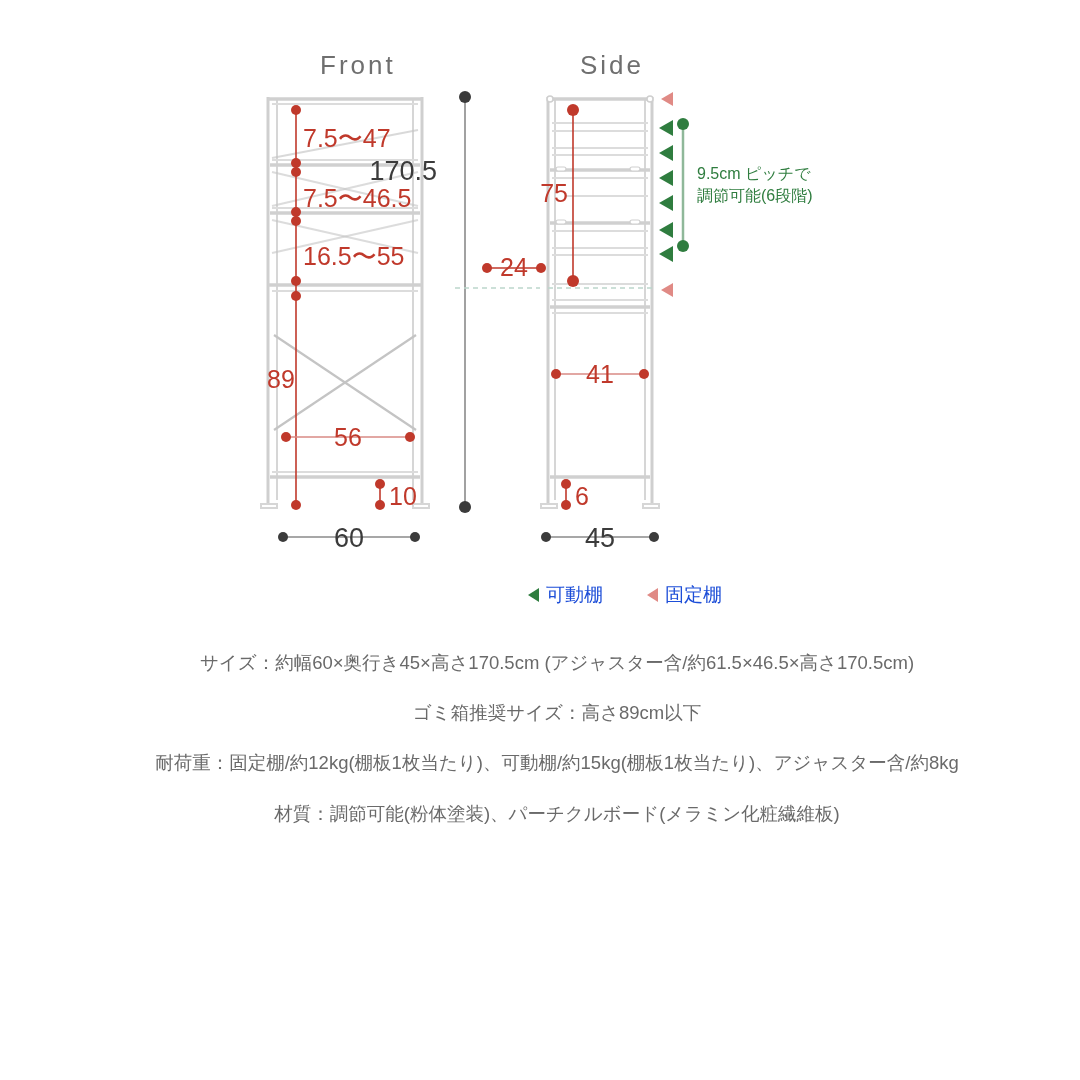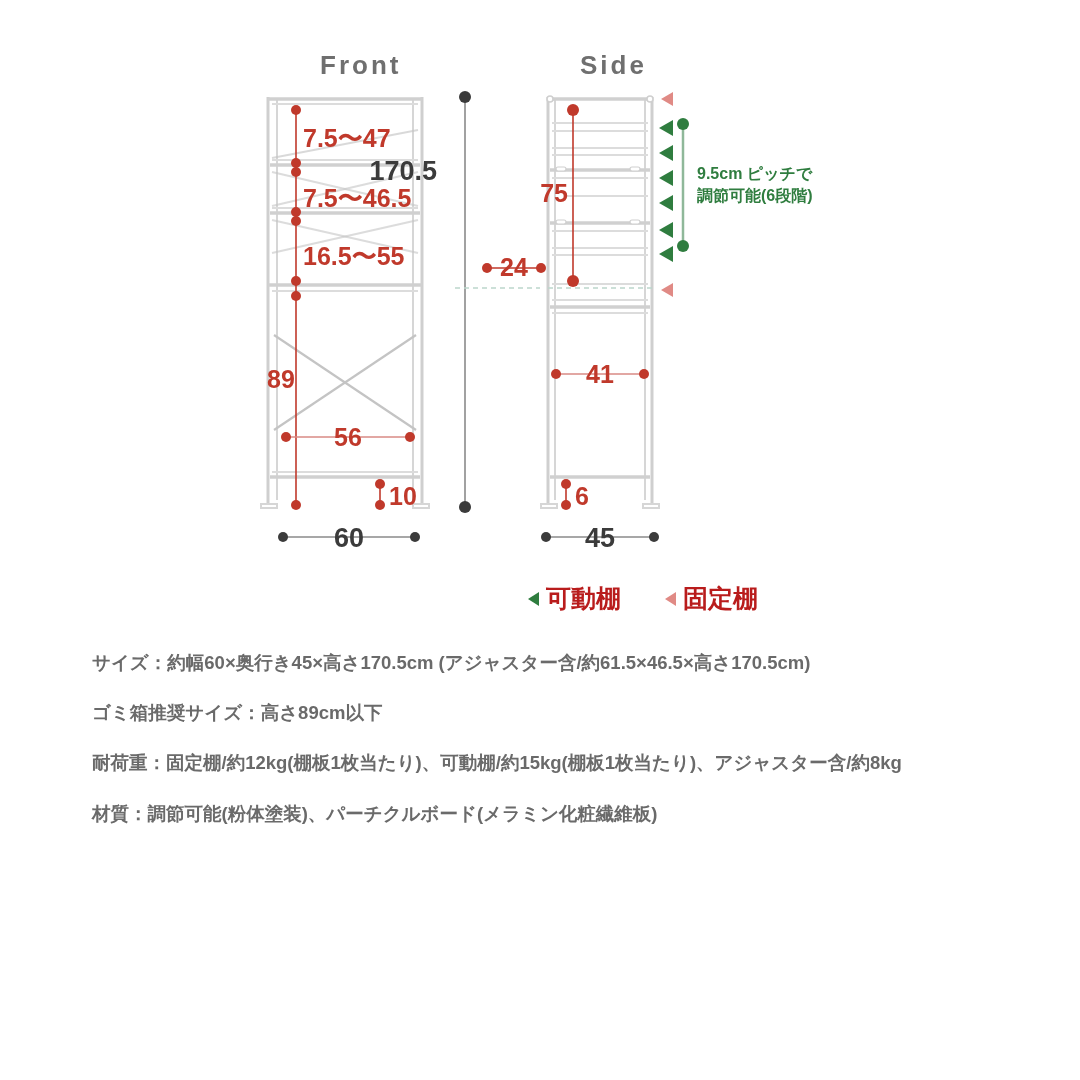--- a/index.html
+++ b/index.html
@@ -12,21 +12,20 @@
     background: #ffffff;
     font-family: "Liberation Sans", "DejaVu Sans", sans-serif;
     overflow: hidden;
     position: relative;
   }
   .stage {
     position: absolute;
     left: 0; top: 0;
     width: 1080px;
     height: 1080px;
-    font-weight: bold;
   }
   svg.diagram {
     position: absolute;
     left: 0; top: 0;
     width: 1080px;
     height: 640px;
     display: block;
   }
   .view-title {
     position: absolute;
@@ -37,20 +36,21 @@
     white-space: nowrap;
   }
   #front-title { left: 320px; top: 50px; }
   #side-title  { left: 580px; top: 50px; }
 
   .specs {
     position: absolute;
     left: 92px;
     top: 652px;
     width: 930px;
+    text-align: center;
   }
   .spec-line {
     font-size: 18.5px;
     color: #6a6a6a;
     line-height: 1.2;
     margin-bottom: 28px;
     white-space: nowrap;
     font-family: "Liberation Sans", "DejaVu Sans", sans-serif;
   }
   .legend {
@@ -60,22 +60,22 @@
     display: flex;
     gap: 44px;
     align-items: center;
   }
   .legend-item {
     display: flex;
     align-items: center;
     gap: 7px;
   }
   .legend-label {
-    font-size: 25px;
-    color: #b91c1c;
+    font-size: 19px;
+    color: #1d4ed8;
     white-space: nowrap;
   }
   .tri {
     width: 0; height: 0;
     border-top: 7px solid transparent;
     border-bottom: 7px solid transparent;
     border-right: 11px solid #2f7d3f;
   }
   .tri.red { border-right-color: #e08a85; }
 </style>

